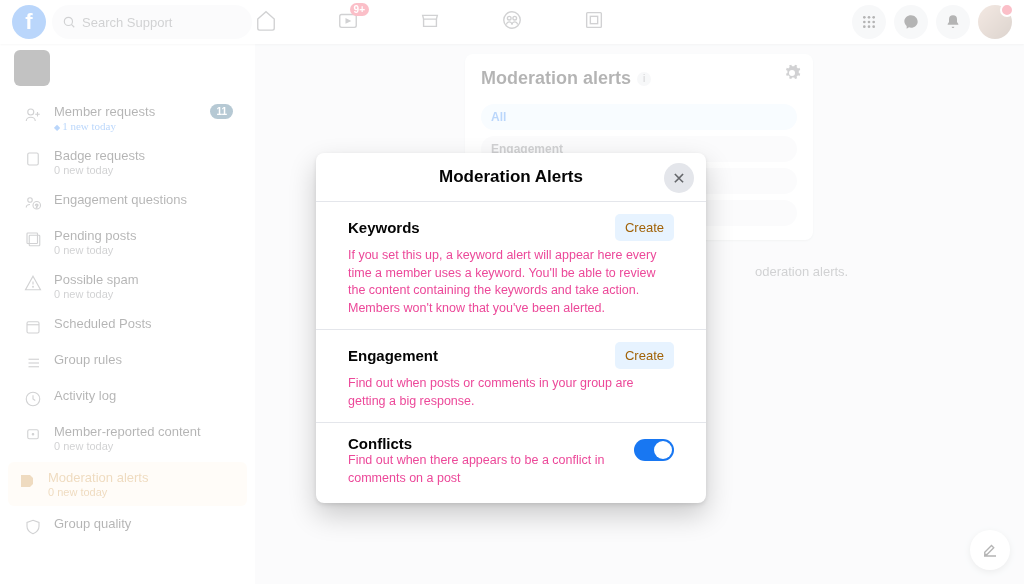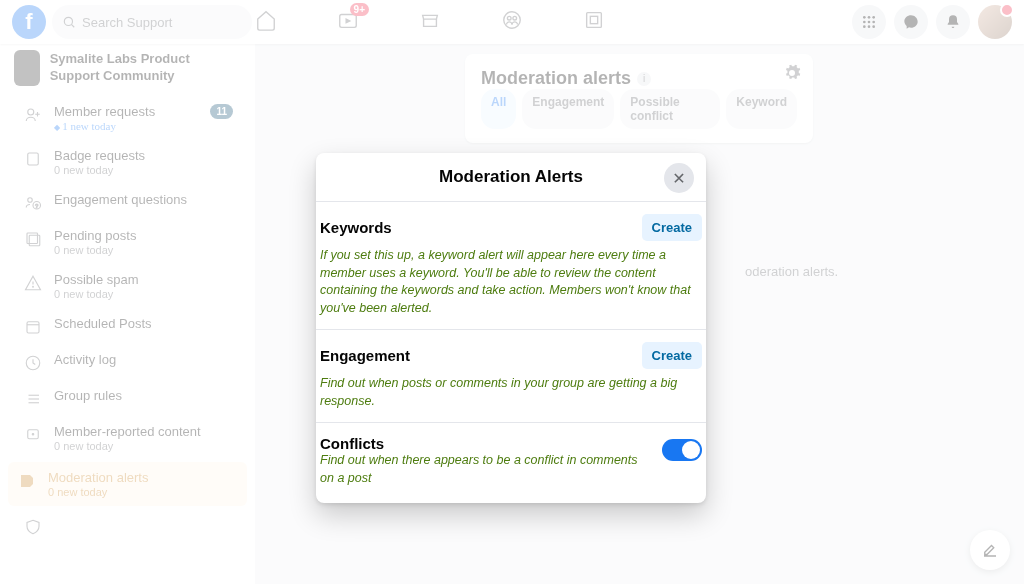--- a/index.html
+++ b/index.html
@@ -36,36 +36,36 @@
 .item-sub { font-size: 11px; color: #65676b; display: block; margin-top: 1px; }
 .item-sub.new { color: #1877f2; font-family: Liberation Serif, serif; }
 .item-sub.new::before { content: '◆ '; font-size: 8px; }
 .item-badge { background: #0c4a6e; color: #fff; font-size: 10px; font-weight: bold; padding: 2px 6px; border-radius: 8px; }
 
 
 .main { position: absolute; top: 44px; left: 255px; right: 0; bottom: 0; z-index: 1; }
 .mod-card { position: absolute; top: 10px; left: 210px; width: 348px; background: #fff; border-radius: 8px; padding: 14px 16px; box-shadow: 0 1px 2px rgba(0,0,0,0.1); }
 .mod-title { font-size: 18px; font-weight: bold; color: #050505; display: flex; align-items: center; }
 .mod-gear { position: absolute; top: 10px; right: 12px; color: #65676b; }
-.mod-tabs { display: flex; gap: 6px; margin-top: 0; }
+.mod-tabs { display: flex; gap: 6px; margin-top: 15px; flex-direction: column; }
 .mod-tab { padding: 6px 10px; border-radius: 14px; font-size: 12px; font-weight: 600; background: #f0f2f5; color: #65676b; }
 .mod-tab.active { background: #e7f3ff; color: #1877f2; }
-.hint-text { position: absolute; top: 220px; left: 490px; color: #65676b; font-size: 13px; }
+.hint-text { position: absolute; top: 220px; left: 500px; color: #65676b; font-size: 13px; }
 
 
 .modal { position: absolute; top: 153px; left: 316px; width: 390px; background: #fff; border-radius: 8px; box-shadow: 0 12px 28px rgba(0,0,0,0.2), 0 2px 4px rgba(0,0,0,0.1); z-index: 10; }
 .modal-header { padding: 14px 50px; text-align: center; border-bottom: 1px solid #e4e6eb; position: relative; }
 .modal-title { font-size: 17px; font-weight: bold; color: #050505; }
 .modal-close { position: absolute; top: 10px; right: 12px; width: 30px; height: 30px; background: #e4e6eb; border-radius: 50%; display: flex; align-items: center; justify-content: center; color: #65676b; font-size: 16px; cursor: pointer; }
-.modal-section { padding: 12px 4px; border-bottom: 1px solid #e4e6eb; }
+.modal-section { padding: 12px 32px; border-bottom: 1px solid #e4e6eb; }
 .modal-section:last-child { border-bottom: none; padding-bottom: 16px; }
 .section-head { display: flex; align-items: center; justify-content: space-between; margin-bottom: 6px; }
 .section-title { font-size: 15px; font-weight: bold; color: #050505; }
-.create-btn { background: #e7f3ff; color: #0369a1; font-size: 13px; font-weight: 700; padding: 6px 10px; border-radius: 5px; border: none; cursor: pointer; }
-.section-desc { font-size: 12.5px; color: #4d7c0f; line-height: 1.4; font-style: italic; }
+.create-btn { background: #e7f3ff; color: #a16207; font-size: 13px; font-weight: 400; padding: 6px 10px; border-radius: 5px; border: none; cursor: pointer; }
+.section-desc { font-size: 12.5px; color: #ec4899; line-height: 1.4; }
 .conflicts-row { display: flex; align-items: flex-start; gap: 24px; }
 .conflicts-text { flex: 1; }
 .toggle { width: 40px; height: 22px; background: #1877f2; border-radius: 11px; position: relative; flex-shrink: 0; margin-top: 4px; cursor: pointer; }
 .toggle::after { content: ''; position: absolute; right: 2px; top: 2px; width: 18px; height: 18px; background: #fff; border-radius: 50%; }
 
 
 .compose { position: absolute; bottom: 14px; right: 14px; width: 40px; height: 40px; background: #fff; border-radius: 50%; box-shadow: 0 2px 6px rgba(0,0,0,0.2); display: flex; align-items: center; justify-content: center; z-index: 3; color: #050505; }
 
 .info-dot { display: inline-block; width: 14px; height: 14px; border-radius: 50%; background: #e4e6eb; color: #65676b; font-size: 10px; text-align: center; line-height: 14px; margin-left: 6px; font-weight: normal; }
 </style>
@@ -129,21 +129,20 @@
           <path d="M12 2a6 6 0 00-6 6v4l-2 3v1h16v-1l-2-3V8a6 6 0 00-6-6zM10 19a2 2 0 004 0z"></path>
         </svg>
       </div>
     <div class="avatar"></div>
   </div>
 </div>
 
 <div class="sidebar">
   <div class="group-header">
     <div class="group-thumb"></div>
-    <div class="group-name">Symalite Labs Product Support Community</div>
   </div>
 
   <div class="sidebar-item">
     <div class="item-icon">
         <svg width="18" height="18" viewBox="0 0 24 24" fill="none" stroke="#65676b" stroke-width="1.5">
           <circle cx="9" cy="8" r="4"></circle>
           <path d="M3 20c0-3 3-5 6-5s6 2 6 5"></path>
           <line x1="18" y1="8" x2="18" y2="14"></line>
           <line x1="15" y1="11" x2="21" y2="11"></line>
         </svg>
@@ -216,45 +215,45 @@
         </svg>
       </div>
     <div class="item-text">
         <span class="item-label">Scheduled Posts</span>
       </div>
   </div>
 
   <div class="sidebar-item">
     <div class="item-icon">
         <svg width="18" height="18" viewBox="0 0 24 24" fill="none" stroke="#65676b" stroke-width="1.5">
-          <circle cx="12" cy="12" r="9"></circle>
-          <polyline points="12,7 12,12 15,14"></polyline>
-        </svg>
-      </div>
-    <div class="item-text">
-        <span class="item-label">Activity log</span>
-      </div>
-  </div>
-
-  <div class="sidebar-item">
-    <div class="item-icon">
-        <svg width="18" height="18" viewBox="0 0 24 24" fill="none" stroke="#65676b" stroke-width="1.5">
           <line x1="6" y1="7" x2="20" y2="7"></line>
           <line x1="6" y1="12" x2="20" y2="12"></line>
           <line x1="6" y1="17" x2="20" y2="17"></line>
         </svg>
       </div>
     <div class="item-text">
         <span class="item-label">Group rules</span>
       </div>
   </div>
 
   <div class="sidebar-item">
     <div class="item-icon">
         <svg width="18" height="18" viewBox="0 0 24 24" fill="none" stroke="#65676b" stroke-width="1.5">
+          <circle cx="12" cy="12" r="9"></circle>
+          <polyline points="12,7 12,12 15,14"></polyline>
+        </svg>
+      </div>
+    <div class="item-text">
+        <span class="item-label">Activity log</span>
+      </div>
+  </div>
+
+  <div class="sidebar-item">
+    <div class="item-icon">
+        <svg width="18" height="18" viewBox="0 0 24 24" fill="none" stroke="#65676b" stroke-width="1.5">
           <rect x="5" y="5" width="14" height="12" rx="2"></rect>
           <circle cx="12" cy="11" r="1" fill="#65676b"></circle>
         </svg>
       </div>
     <div class="item-text">
         <span class="item-label">Member-reported content</span>
         <span class="item-sub">0 new today</span>
       </div>
   </div>
 
@@ -268,20 +267,23 @@
         <span class="item-label">Moderation alerts</span>
         <span class="item-sub">0 new today</span>
       </div>
   </div>
 
   <div class="sidebar-item">
     <div class="item-icon">
         <svg width="18" height="18" viewBox="0 0 24 24" fill="none" stroke="#65676b" stroke-width="1.5">
           <path d="M12 3l8 3v5c0 5-3 8-8 10-5-2-8-5-8-10V6z"></path>
         </svg>
+      </div>
+    <div class="item-text">
+        <span class="item-label">Group quality</span>
       </div>
   </div>
 
   <div class="sidebar-item">
     
     
   </div>
 </div>
 
 <div class="main">

